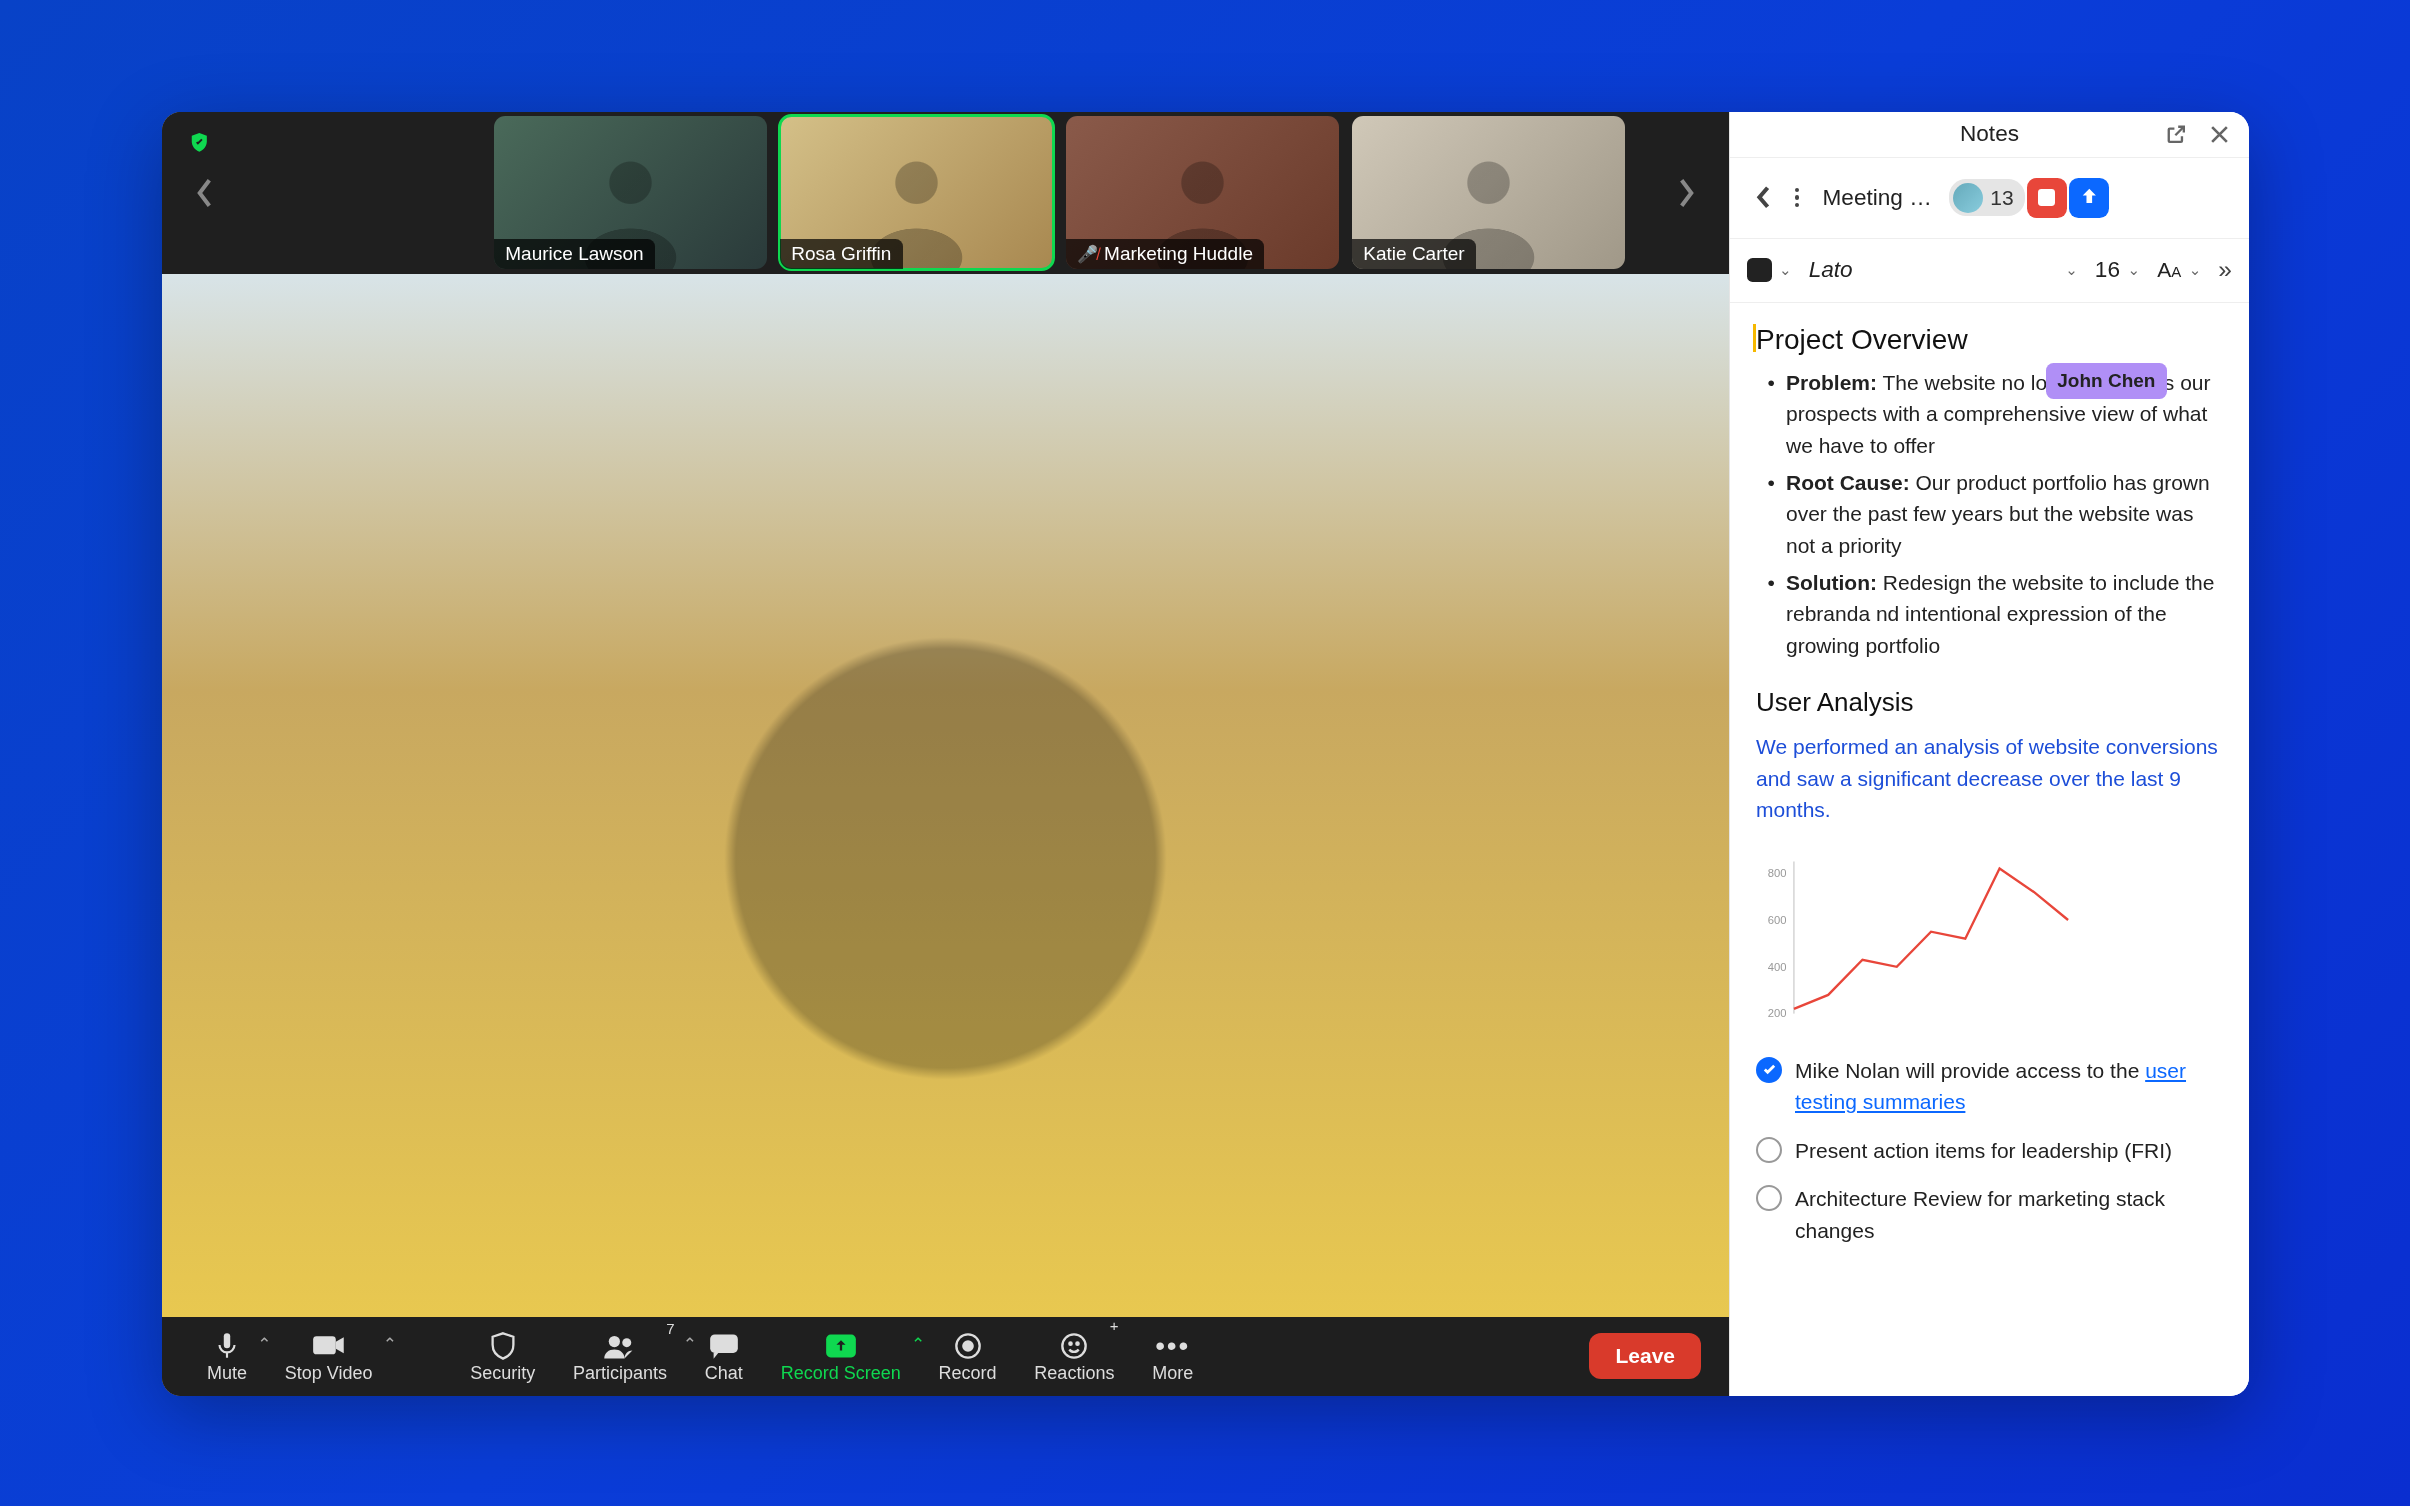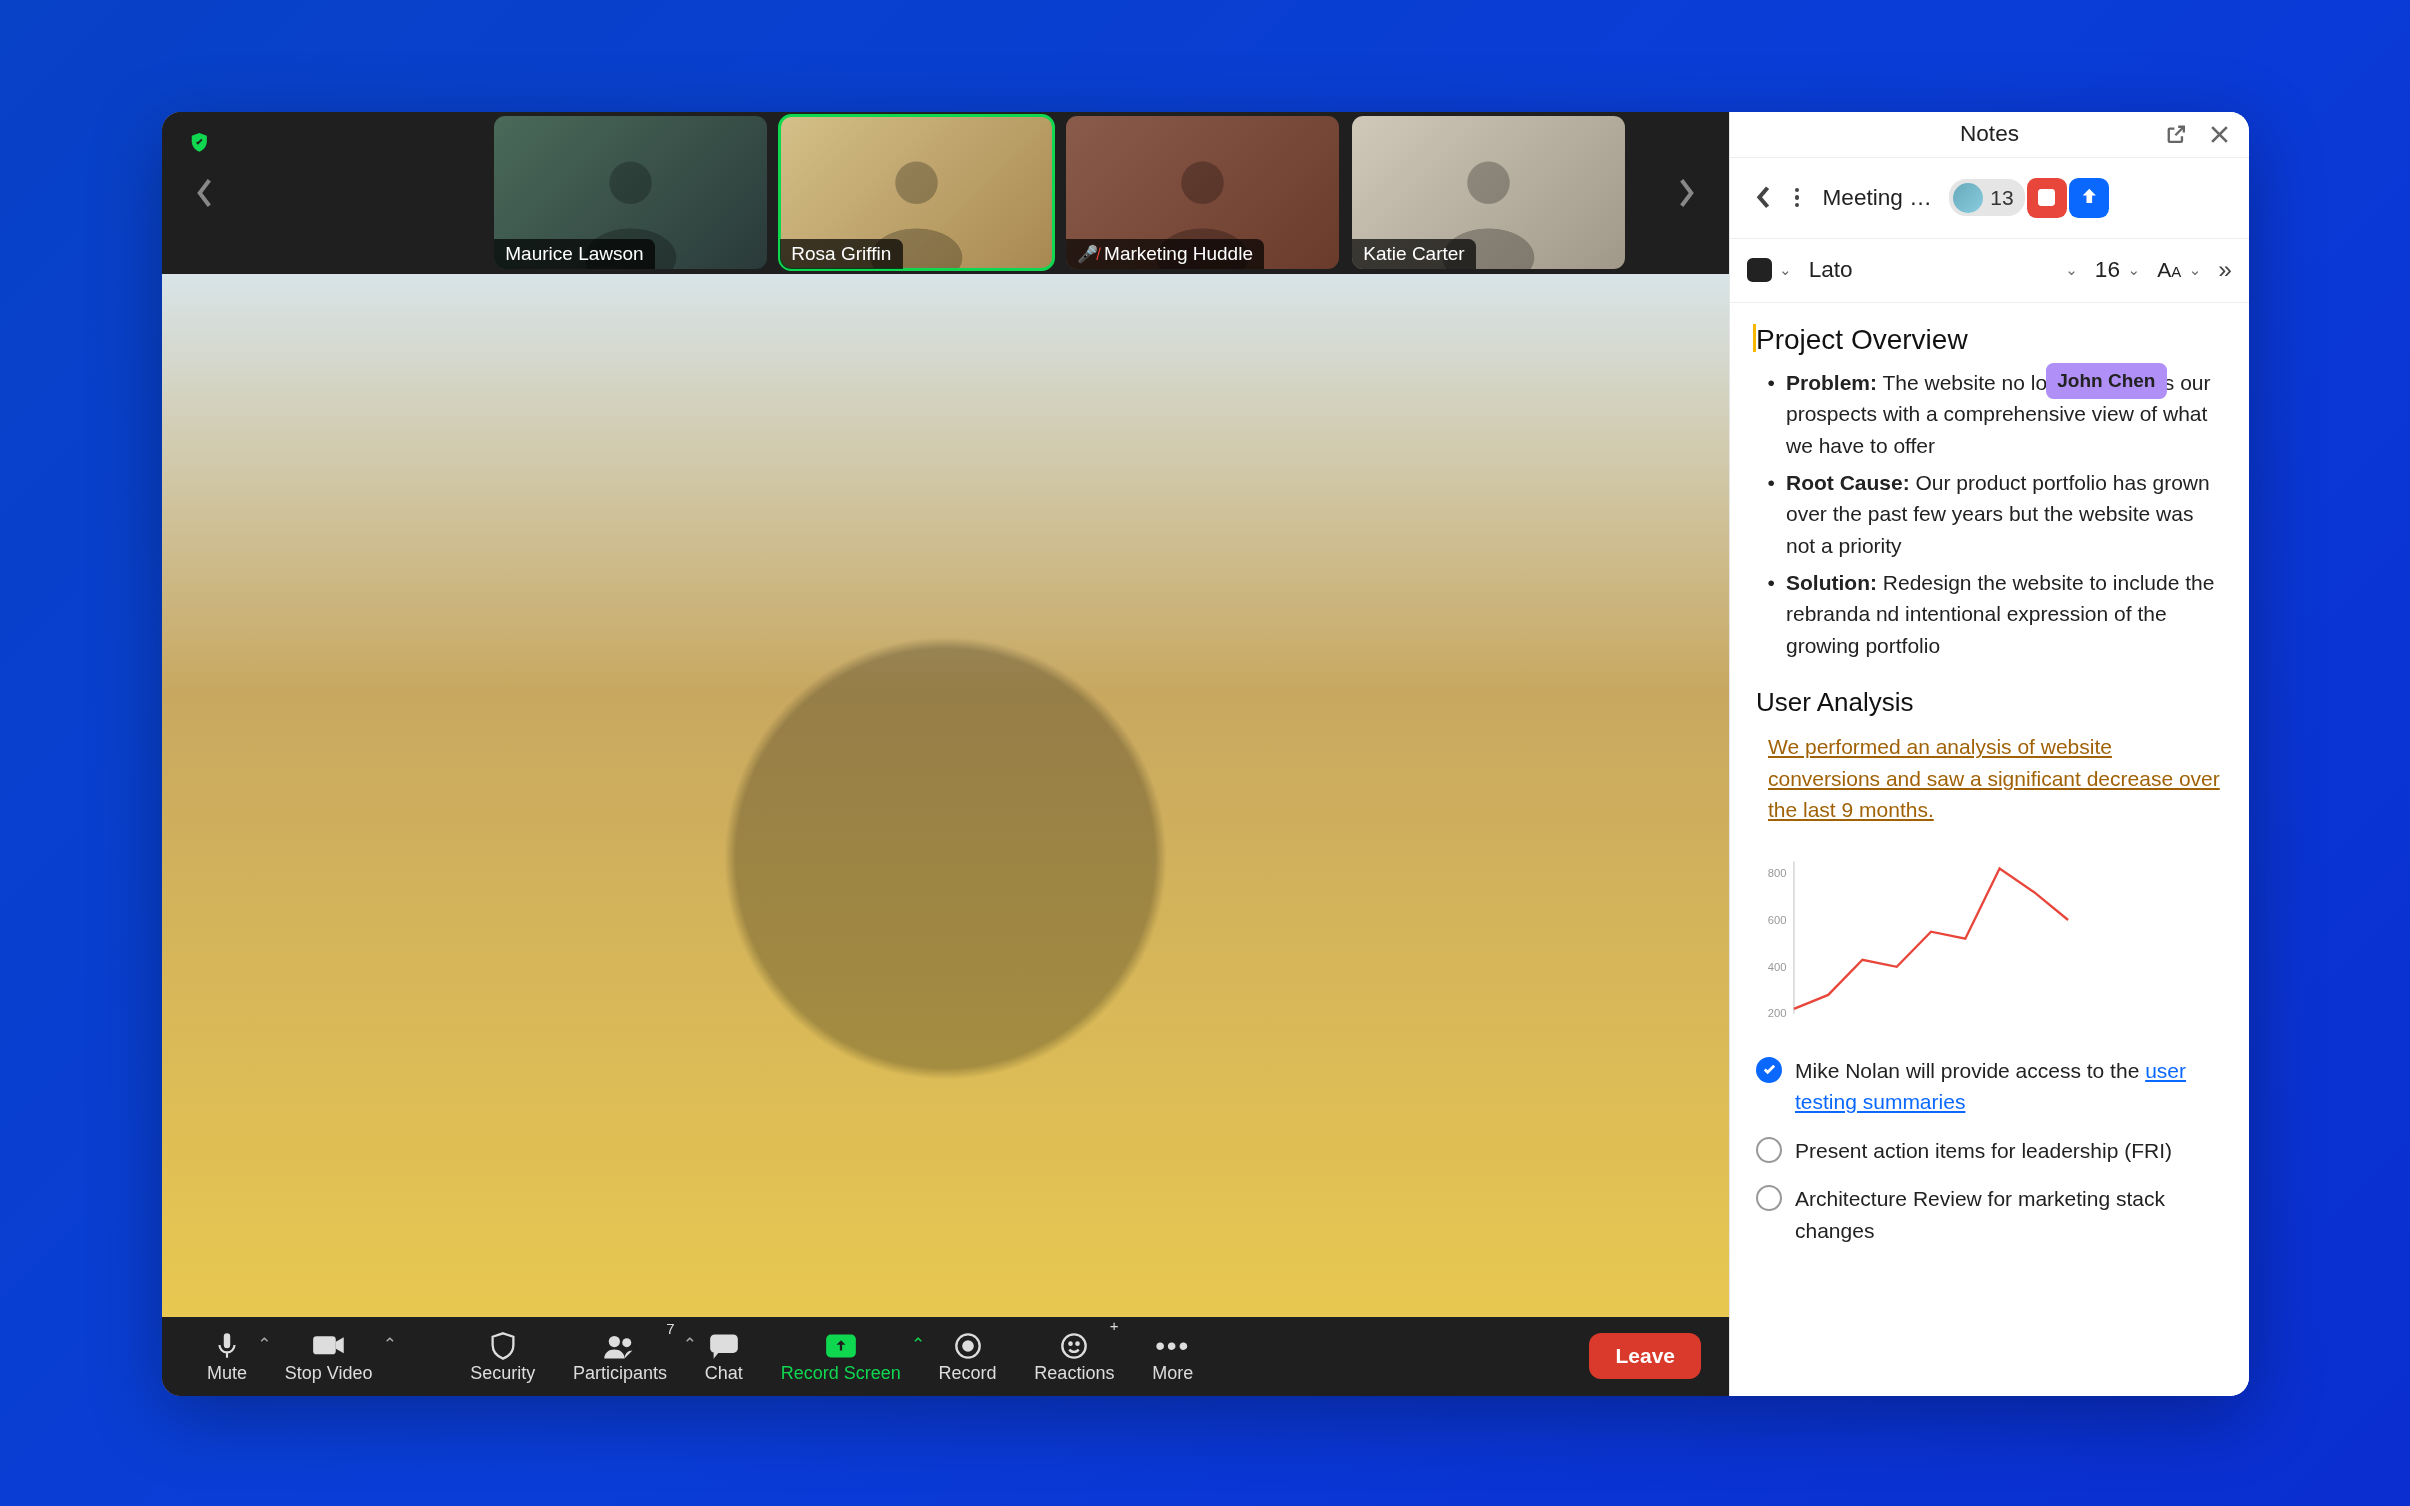--- a/index.html
+++ b/index.html
@@ -263,20 +263,21 @@
 }
 .dropdown-caret {
   color: #666;
   font-size: 15px;
   margin-left: -9.4px;
 }
 .font-name {
   font-size: 22.6px;
   color: #222;
   flex: 1;
+  font-style: italic;
 }
 .font-size {
   font-size: 22.6px;
   color: #222;
 }
 .aa-icon {
   font-size: 21px;
   color: #222;
   display: flex;
   align-items: baseline;
@@ -323,23 +324,22 @@
   color: #222;
   font-size: 19px;
   font-weight: 600;
   padding: 3.8px 11.3px;
   border-radius: 7.5px;
   white-space: nowrap;
 }
 .body-para {
   font-size: 21px;
   line-height: 1.5;
-  color: #a16207;
-  margin: 13px 0 19px 12px;
-  text-decoration: underline;
+  color: #1d4ed8;
+  margin: 13px 0 19px 0;
 }
 .chart-box {
   width: 320px;
   height: 169px;
   margin: 9.4px 0 19px 0;
 }
 .tasks {
   display: flex;
   flex-direction: column;
   gap: 17px;

